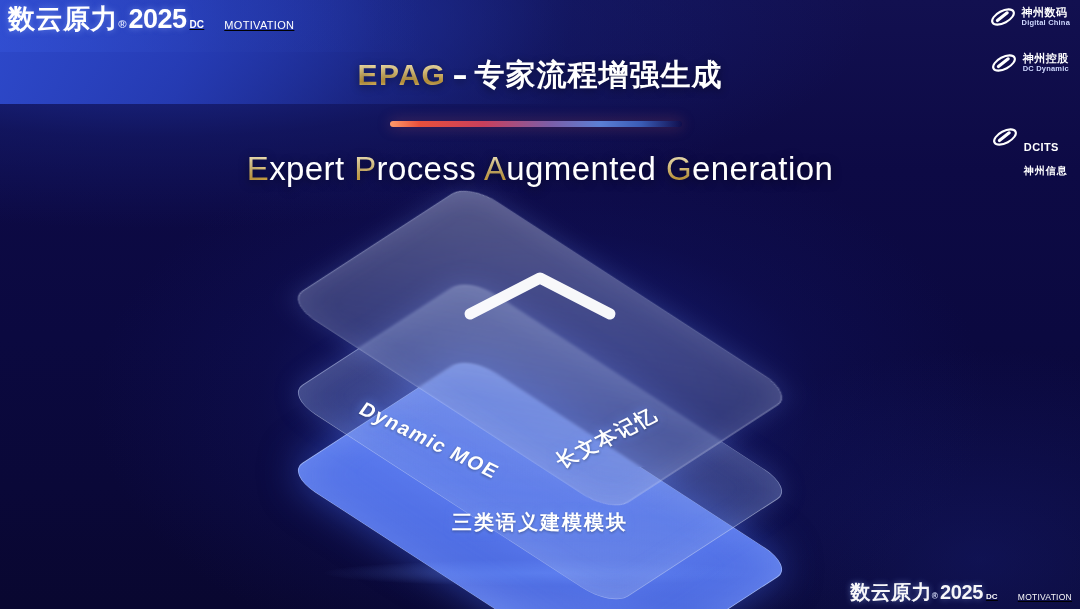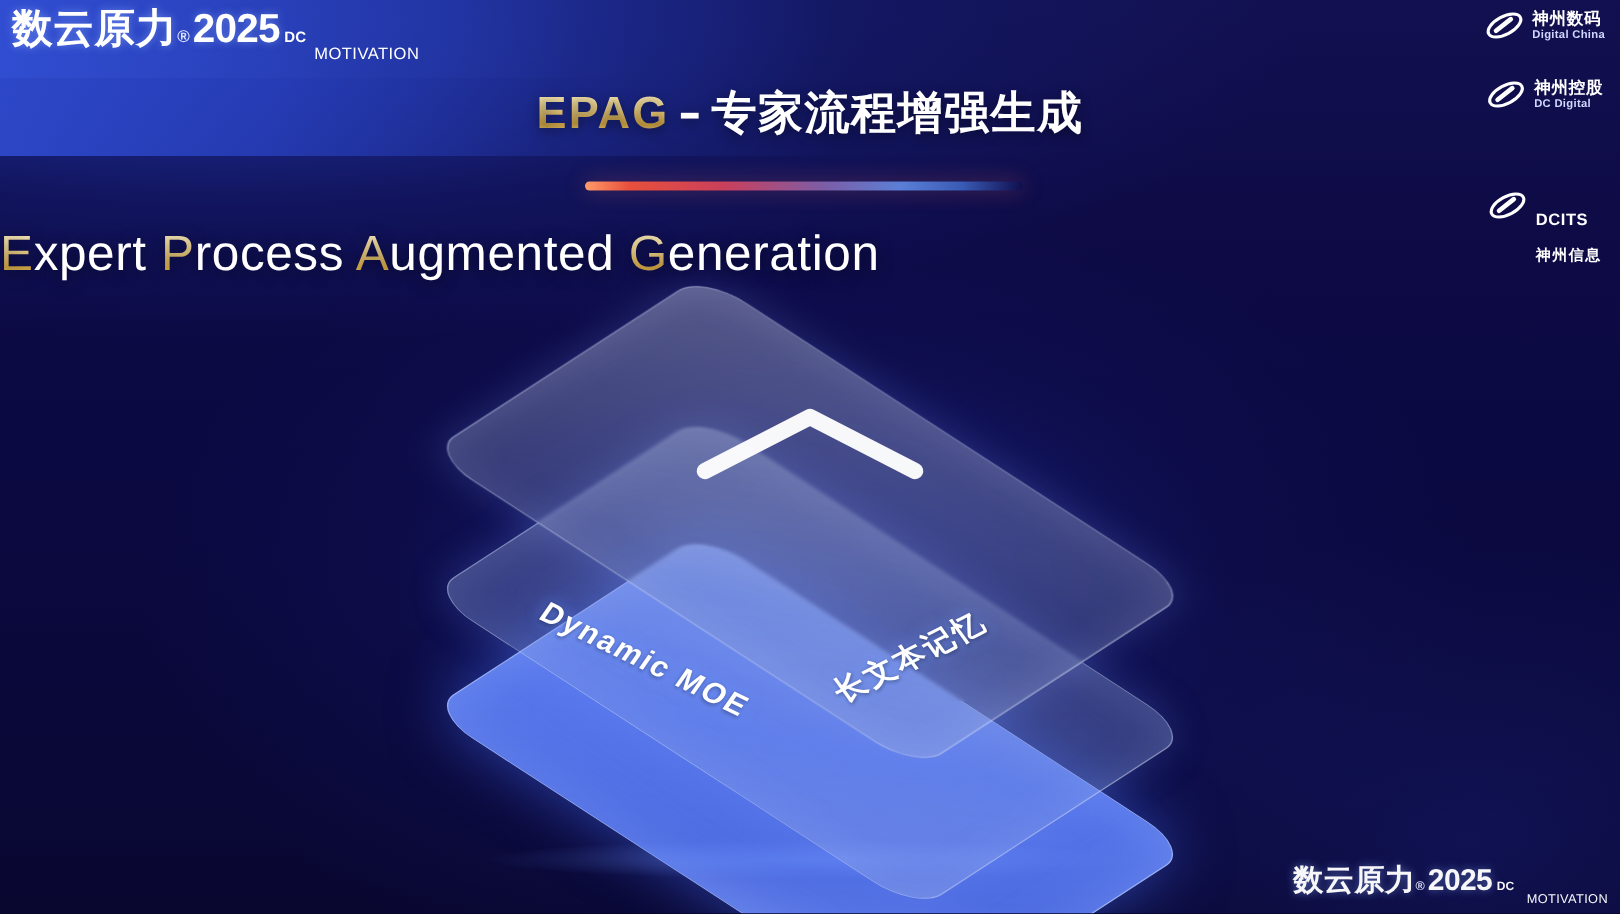--- a/index.html
+++ b/index.html
@@ -30,21 +30,21 @@
     font-family:"DejaVu Sans","Liberation Sans",sans-serif;
     font-weight:bold;color:#ffffff;letter-spacing:.02em;
     text-shadow:0 0 6px rgba(150,180,255,.55);
   }
   .bl-reg{font-size:.42em;vertical-align:super;color:#dfe6ff;font-weight:bold;}
   .bl-year{
     font-family:"Liberation Sans",sans-serif;font-weight:bold;color:#fff;
     letter-spacing:-.02em;margin-left:2px;
     text-shadow:0 0 6px rgba(150,180,255,.5);
   }
-  .bl-dc{display:inline-flex;flex-direction:column;line-height:1;margin-left:3px;}
+  .bl-dc{display:inline-flex;flex-direction:row;line-height:1;margin-left:3px;text-decoration:underline;}
   .bl-dc b{font-family:"Liberation Sans",sans-serif;color:#fff;letter-spacing:.02em;font-weight:bold;}
   .bl-dc i{font-family:"Liberation Sans",sans-serif;font-style:normal;color:#fff;letter-spacing:.03em;font-weight:normal;margin-left:20px;}
 
   #brand-top{left:8px;top:4px;font-size:27px;align-items:baseline;}
   #brand-top .bl-cn{font-size:27px;line-height:30px;}
   #brand-top .bl-year{font-size:27px;line-height:30px;}
   #brand-top .bl-dc{margin-top:2px;}
   #brand-top .bl-dc b{font-size:10px;}
   #brand-top .bl-dc i{font-size:11px;}
 
@@ -87,21 +87,21 @@
   }
   #title-main .dash{color:#fff;font-weight:bold;margin:0 6px;}
 
   #divider{
     position:absolute;left:390px;top:121px;width:292px;height:6px;border-radius:3px;
     background:linear-gradient(90deg,#ff9b6a 0%,#e8503c 10%,#c9405c 32%,#7b5ea8 55%,#5b7fd6 72%,#3a5bb5 86%,rgba(35,50,140,0) 100%);
     box-shadow:0 0 14px rgba(200,90,90,.4);
   }
 
   #title-sub{
-    position:absolute;left:0;right:0;top:150px;text-align:left;white-space:nowrap;
+    position:absolute;left:0;right:0;top:150px;text-align:center;white-space:nowrap;
     font-family:"Liberation Sans",sans-serif;font-size:33px;font-weight:normal;
     color:#ffffff;letter-spacing:.4px;text-shadow:0 2px 10px rgba(0,0,0,.5);
   }
   #title-sub .cap{
     background:linear-gradient(180deg,#fff7d6 0%,#f3d890 45%,#d9ab44 78%,#f0dfa8 100%);
     -webkit-background-clip:text;background-clip:text;color:transparent;
   }
 
   
   #stack{position:absolute;left:0;top:0;width:1080px;height:609px;pointer-events:none;}
@@ -189,21 +189,21 @@
       </div>
     </div>
 
     <div class="partner">
       <svg class="p-mark" viewBox="0 0 40 30">
         <ellipse cx="20" cy="15" rx="17" ry="8.5" transform="rotate(-28 20 15)" fill="none" stroke="#ffffff" stroke-width="3"></ellipse>
         <path d="M12 20 L26 9" stroke="#ffffff" stroke-width="4.5" stroke-linecap="round"></path>
       </svg>
       <div class="p-txt">
         <span class="p-cn">神州控股</span>
-        <span class="p-en">DC Digital</span>
+        <span class="p-en">DC Dynamic</span>
       </div>
     </div>
 
     <div class="partner">
       <svg class="p-mark" viewBox="0 0 40 30">
         <ellipse cx="20" cy="15" rx="17" ry="8.5" transform="rotate(-28 20 15)" fill="none" stroke="#ffffff" stroke-width="3"></ellipse>
         <path d="M12 20 L26 9" stroke="#ffffff" stroke-width="4.5" stroke-linecap="round"></path>
       </svg>
       <div class="p-txt">
         <span class="p-big">DCITS</span>
@@ -229,20 +229,21 @@
     <div class="layer" id="layer-mid"></div>
     <div class="layer" id="layer-top"></div>
   </div>
 
   <svg id="chevron" viewBox="0 0 156 56">
     <path d="M8 46 L78 10 L148 46" fill="none" stroke="#ffffff" stroke-width="11" stroke-linecap="round" stroke-linejoin="round" opacity="0.96"></path>
   </svg>
 
   <div class="lab" id="lab-moe">Dynamic MOE</div>
   <div class="lab" id="lab-mem">长文本记忆</div>
+  <div class="lab" id="lab-bot">三类语义建模模块</div>
 
   <div class="brandlogo" id="brand-bottom">
     <span class="bl-cn">数云原力</span>
       <span class="bl-reg">®</span>
       <span class="bl-year">2025</span>
     <span class="bl-dc">
       <b>DC</b>
       <i>MOTIVATION</i>
     </span>
   </div>

